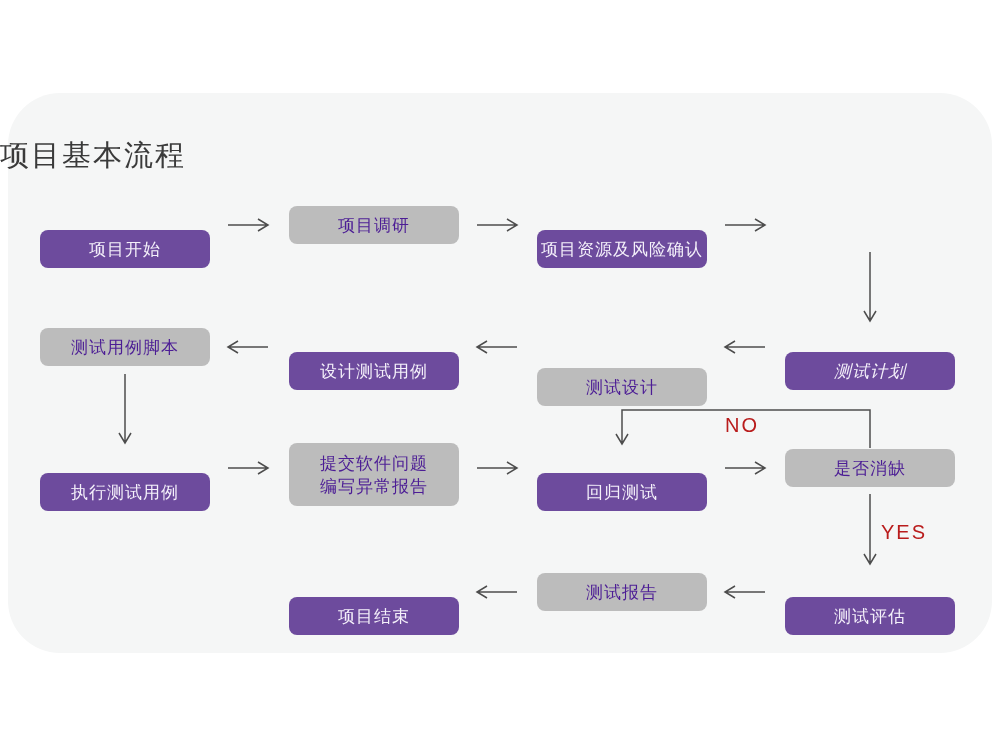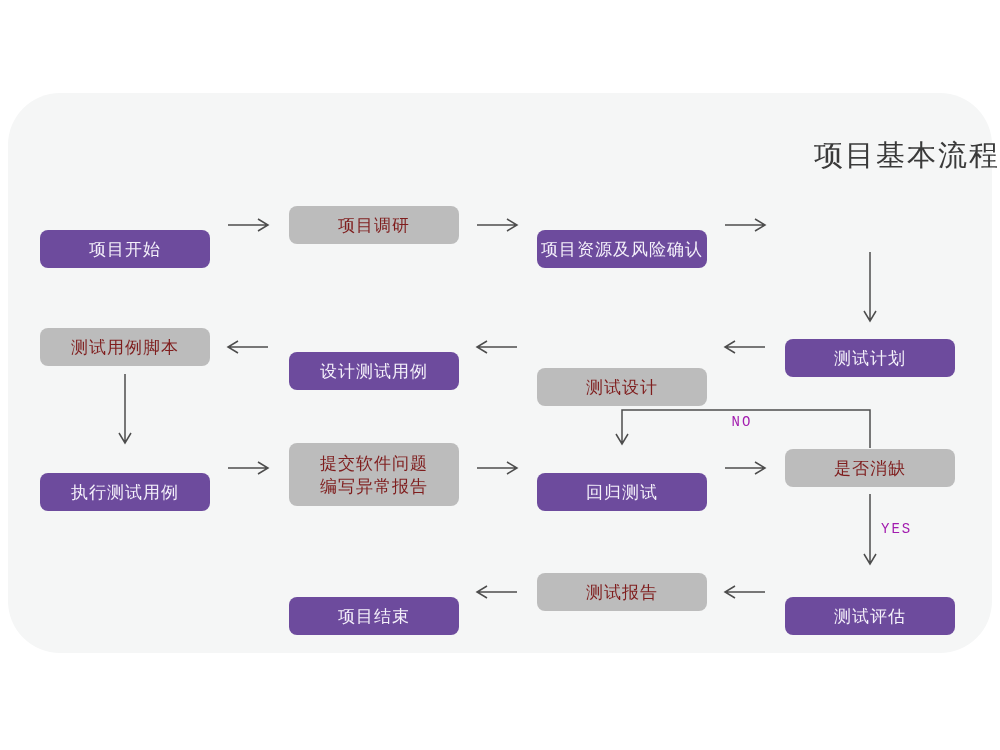--- a/index.html
+++ b/index.html
@@ -18,74 +18,73 @@
     position: absolute;
     left: 8px; top: 93px;
     width: 984px; height: 560px;
     background: #f5f6f6;
     border-radius: 52px;
   }
   .title {
     position: absolute;
     left: 0; top: 136px;
     width: 1000px;
-    text-align: right;
+    text-align: left;
     font-size: 29px;
     font-weight: 500;
     letter-spacing: 2px;
     color: #3a3a3a;
   }
   .node {
     position: absolute;
     width: 170px; height: 38px;
     border-radius: 8px;
     display: flex;
     align-items: center;
     justify-content: center;
     text-align: center;
     font-size: 17px;
     letter-spacing: 1px;
     white-space: pre-line;
     line-height: 23px;
   }
   .node.primary { background: #6d4b9d; color: #f4f0fa; margin-top: 24px; }
-  .node.muted   { background: #bcbcbc; color: #7f1d1d; }
+  .node.muted   { background: #bcbcbc; color: #4c1d95; }
   .node.tall    { height: 63px; }
   svg.arrows {
     position: absolute;
     left: 0; top: 0;
     width: 1000px; height: 750px;
     pointer-events: none;
   }
   .branch-label {
     position: absolute;
-    font-size: 14px;
+    font-size: 20px;
     letter-spacing: 2px;
-    color: #a21caf;
-    font-family: Liberation Mono, monospace;
+    color: #b91c1c;
   }
   .branch-label.no  { left: 700px; top: 414px; width: 84px; text-align: center; }
   .branch-label.yes { left: 881px; top: 521px; }
 </style>
 </head>
 <body>
 
 <div class="stage">
   <div class="card"></div>
 
   <div class="title">项目基本流程</div>
 
   <div class="node primary" style="left:40px;  top:206px;">项目开始</div>
   <div class="node muted" style="left:289px; top:206px;">项目调研</div>
   <div class="node primary" style="left:537px; top:206px;">项目资源及风险确认</div>
 
   <div class="node muted" style="left:40px;  top:328px;">测试用例脚本</div>
   <div class="node primary" style="left:289px; top:328px;">设计测试用例</div>
   <div class="node muted" style="left:537px; top:328px;margin-top:40px;">测试设计</div>
-  <div class="node primary" style="left:785px; top:315px;">测试计划</div>
+  <div class="node primary" style="left:785px; top:328px;font-style:italic;">测试计划</div>
 
   <div class="node primary" style="left:40px;  top:449px;">执行测试用例</div>
   <div class="node muted tall" style="left:289px; top:443px;">提交软件问题
 编写异常报告</div>
   <div class="node primary" style="left:537px; top:449px;">回归测试</div>
   <div class="node muted" style="left:785px; top:449px;">是否消缺</div>
 
   <div class="node primary" style="left:289px; top:573px;">项目结束</div>
   <div class="node muted" style="left:537px; top:573px;">测试报告</div>
   <div class="node primary" style="left:785px; top:573px;">测试评估</div>

